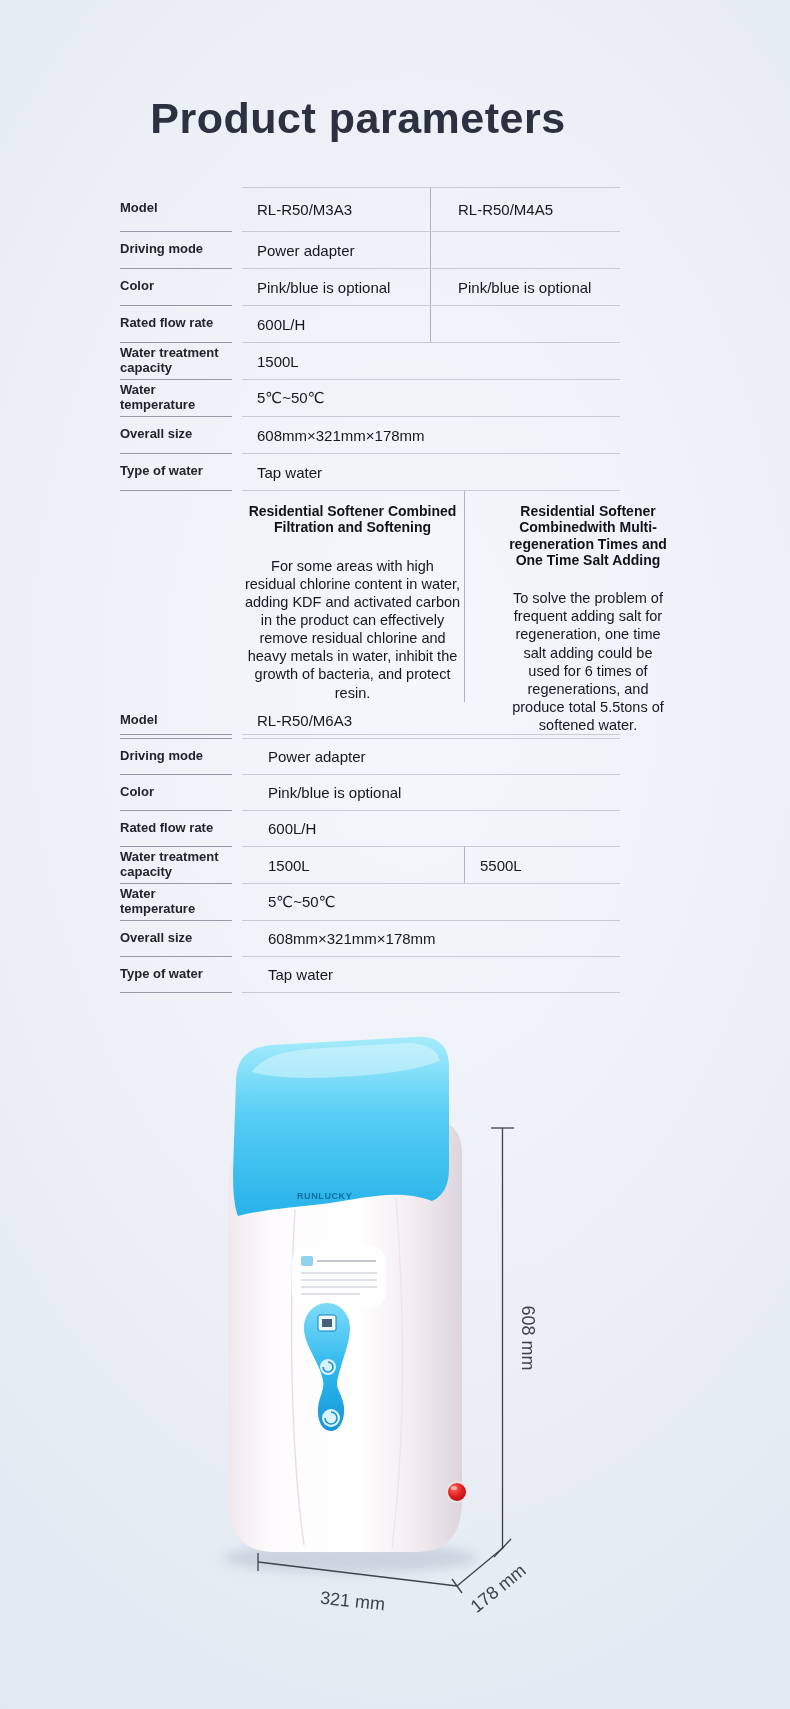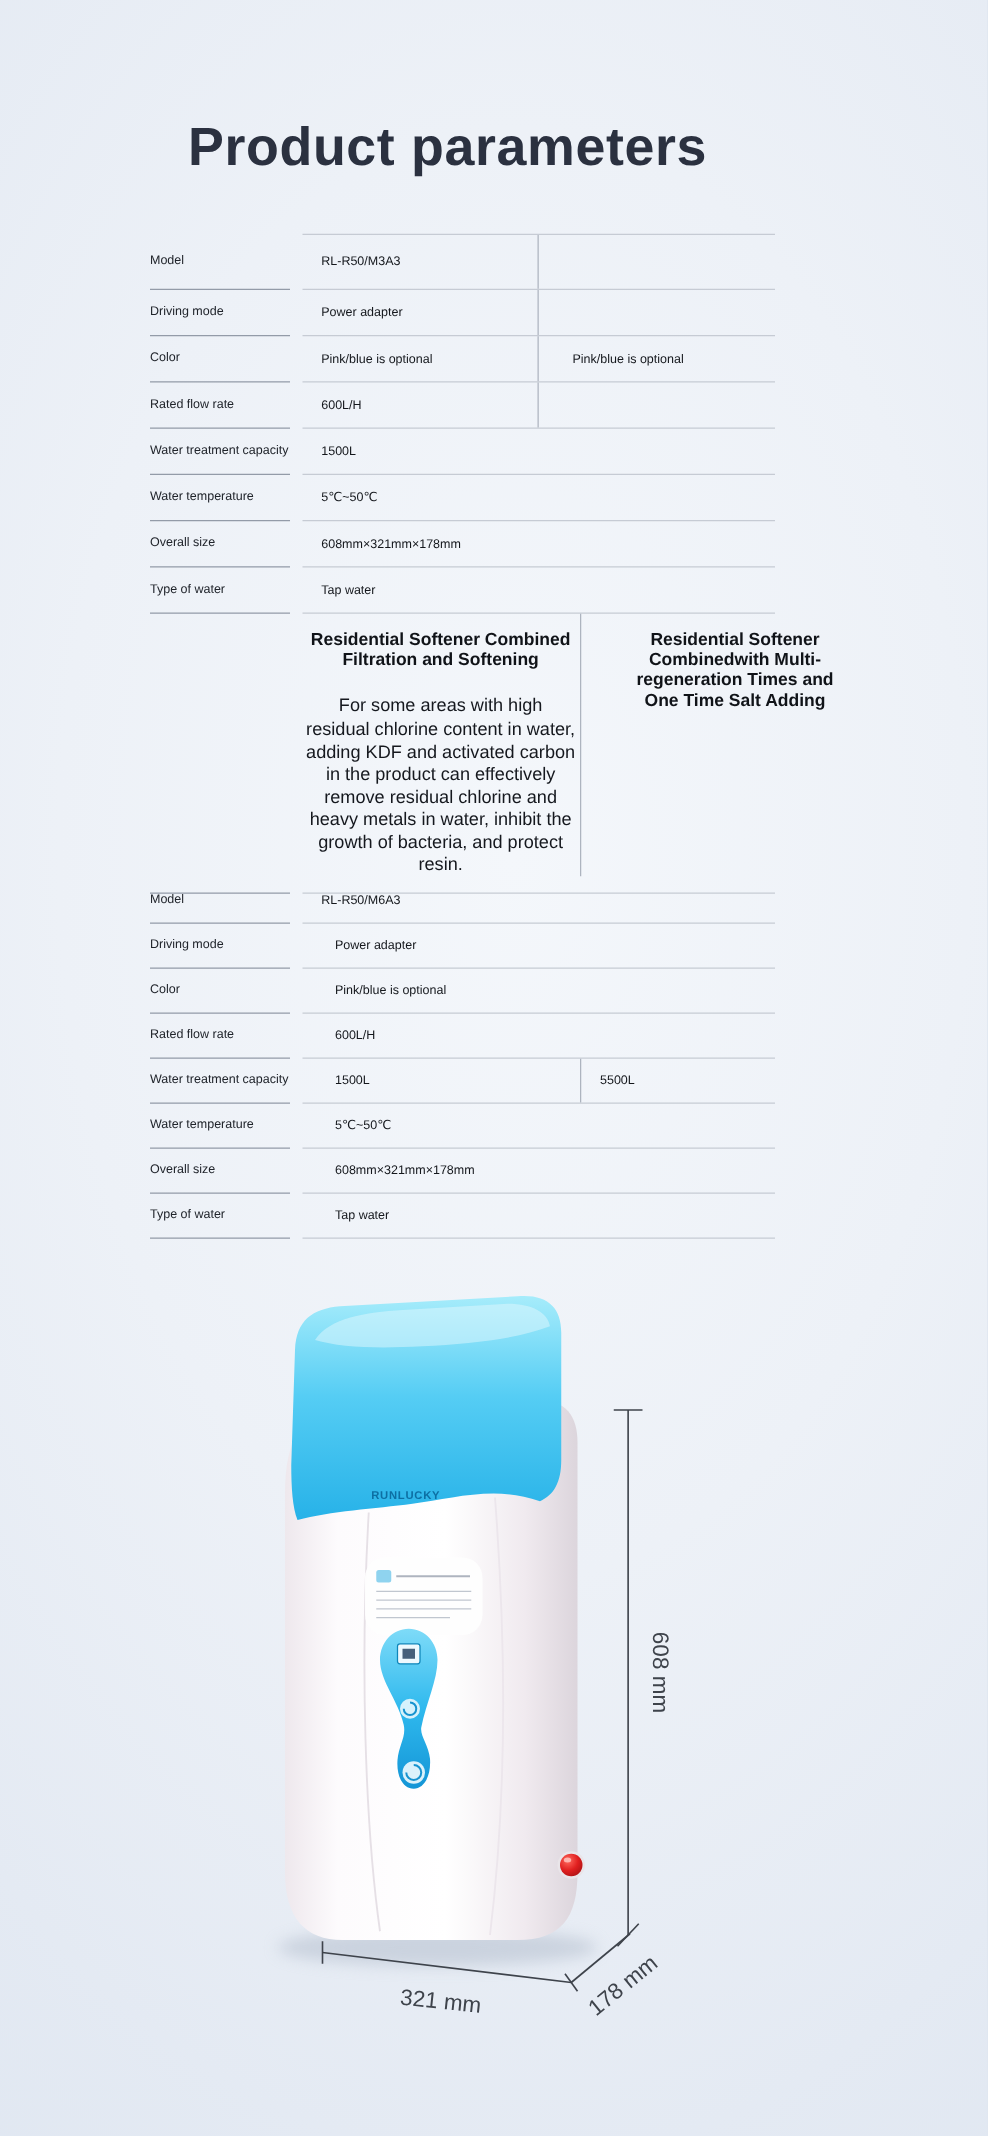--- a/index.html
+++ b/index.html
@@ -14,25 +14,25 @@
     text-align: center; font-size: 43px; font-weight: bold;
     color: #2b3140; letter-spacing: 0.5px;
   }
   .spec { position: absolute; left: 120px; top: 187px; width: 505px; }
   .row { display: grid; grid-template-columns: 112px 378px; column-gap: 10px; min-height: 37px; }
   .t1 .row { min-height: 37px; }
   .t1 .row.first { min-height: 45px; }
   .t2 .row { min-height: 36px; }
   .lab {
     border-bottom: 1px solid #939ba8; display: flex; align-items: center;
-    font-size: 10px; color: #20242b; line-height: 1.12; padding: 3px 0 4px;
+    font-size: 13px; color: #20242b; line-height: 1.12; padding: 3px 0 4px; font-weight: bold;
   }
   .vals {
     border-bottom: 1px solid #c6cbd4; display: grid; align-items: stretch;
-    font-size: 10px; color: #14171c;
+    font-size: 15px; color: #14171c;
   }
   .t1 .row.first .vals { border-top: 1px solid #c6cbd4; }
   .t1 .vals.two { grid-template-columns: 189px 189px; }
   .t2 .vals.two { grid-template-columns: 223px 155px; }
   .vc { display: flex; align-items: center; }
   .vals.two .v1 { border-right: 1px solid #adb4bf; }
   .t1 .v1, .t1 .vspan { padding-left: 15px; }
   .t1 .v2 { padding-left: 27px; }
   .t2 .v1, .t2 .vspan { padding-left: 26px; }
   .t2 .v2 { padding-left: 15px; }
@@ -54,20 +54,21 @@
 
 <div class="page">
 
   <div class="title">Product parameters</div>
 
   <div class="spec t1">
     <div class="row first">
       <div class="lab">Model</div>
       <div class="vals two">
         <div class="vc v1">RL-R50/M3A3</div>
+        <div class="vc v2">RL-R50/M4A5</div>
       </div>
     </div>
     <div class="row">
       <div class="lab">Driving mode</div>
       <div class="vals two">
         <div class="vc v1">Power adapter</div>
       </div>
     </div>
     <div class="row">
       <div class="lab">Color</div>
@@ -110,20 +111,21 @@
 
     <div class="row desc">
       <div class="lab"></div>
       <div class="vals desc-cols">
         <div class="dcol left">
           <h3>Residential Softener Combined Filtration and Softening</h3>
           <p>For some areas with high residual chlorine content in water, adding KDF and activated carbon in the product can effectively remove residual chlorine and heavy metals in water, inhibit the growth of bacteria, and protect resin.</p>
         </div>
         <div class="dcol right">
           <h3>Residential Softener Combinedwith Multi-regeneration Times and One Time Salt Adding</h3>
+          <p>To solve the problem of frequent adding salt for regeneration, one time salt adding could be used for 6 times of regenerations, and produce total 5.5tons of softened water.</p>
         </div>
       </div>
     </div>
   </div>
 
   <div class="spec t2" style="top:703px;">
     <div class="row">
       <div class="lab">Model</div>
       <div class="vals two">
         <div class="vc v2">RL-R50/M6A3</div>

